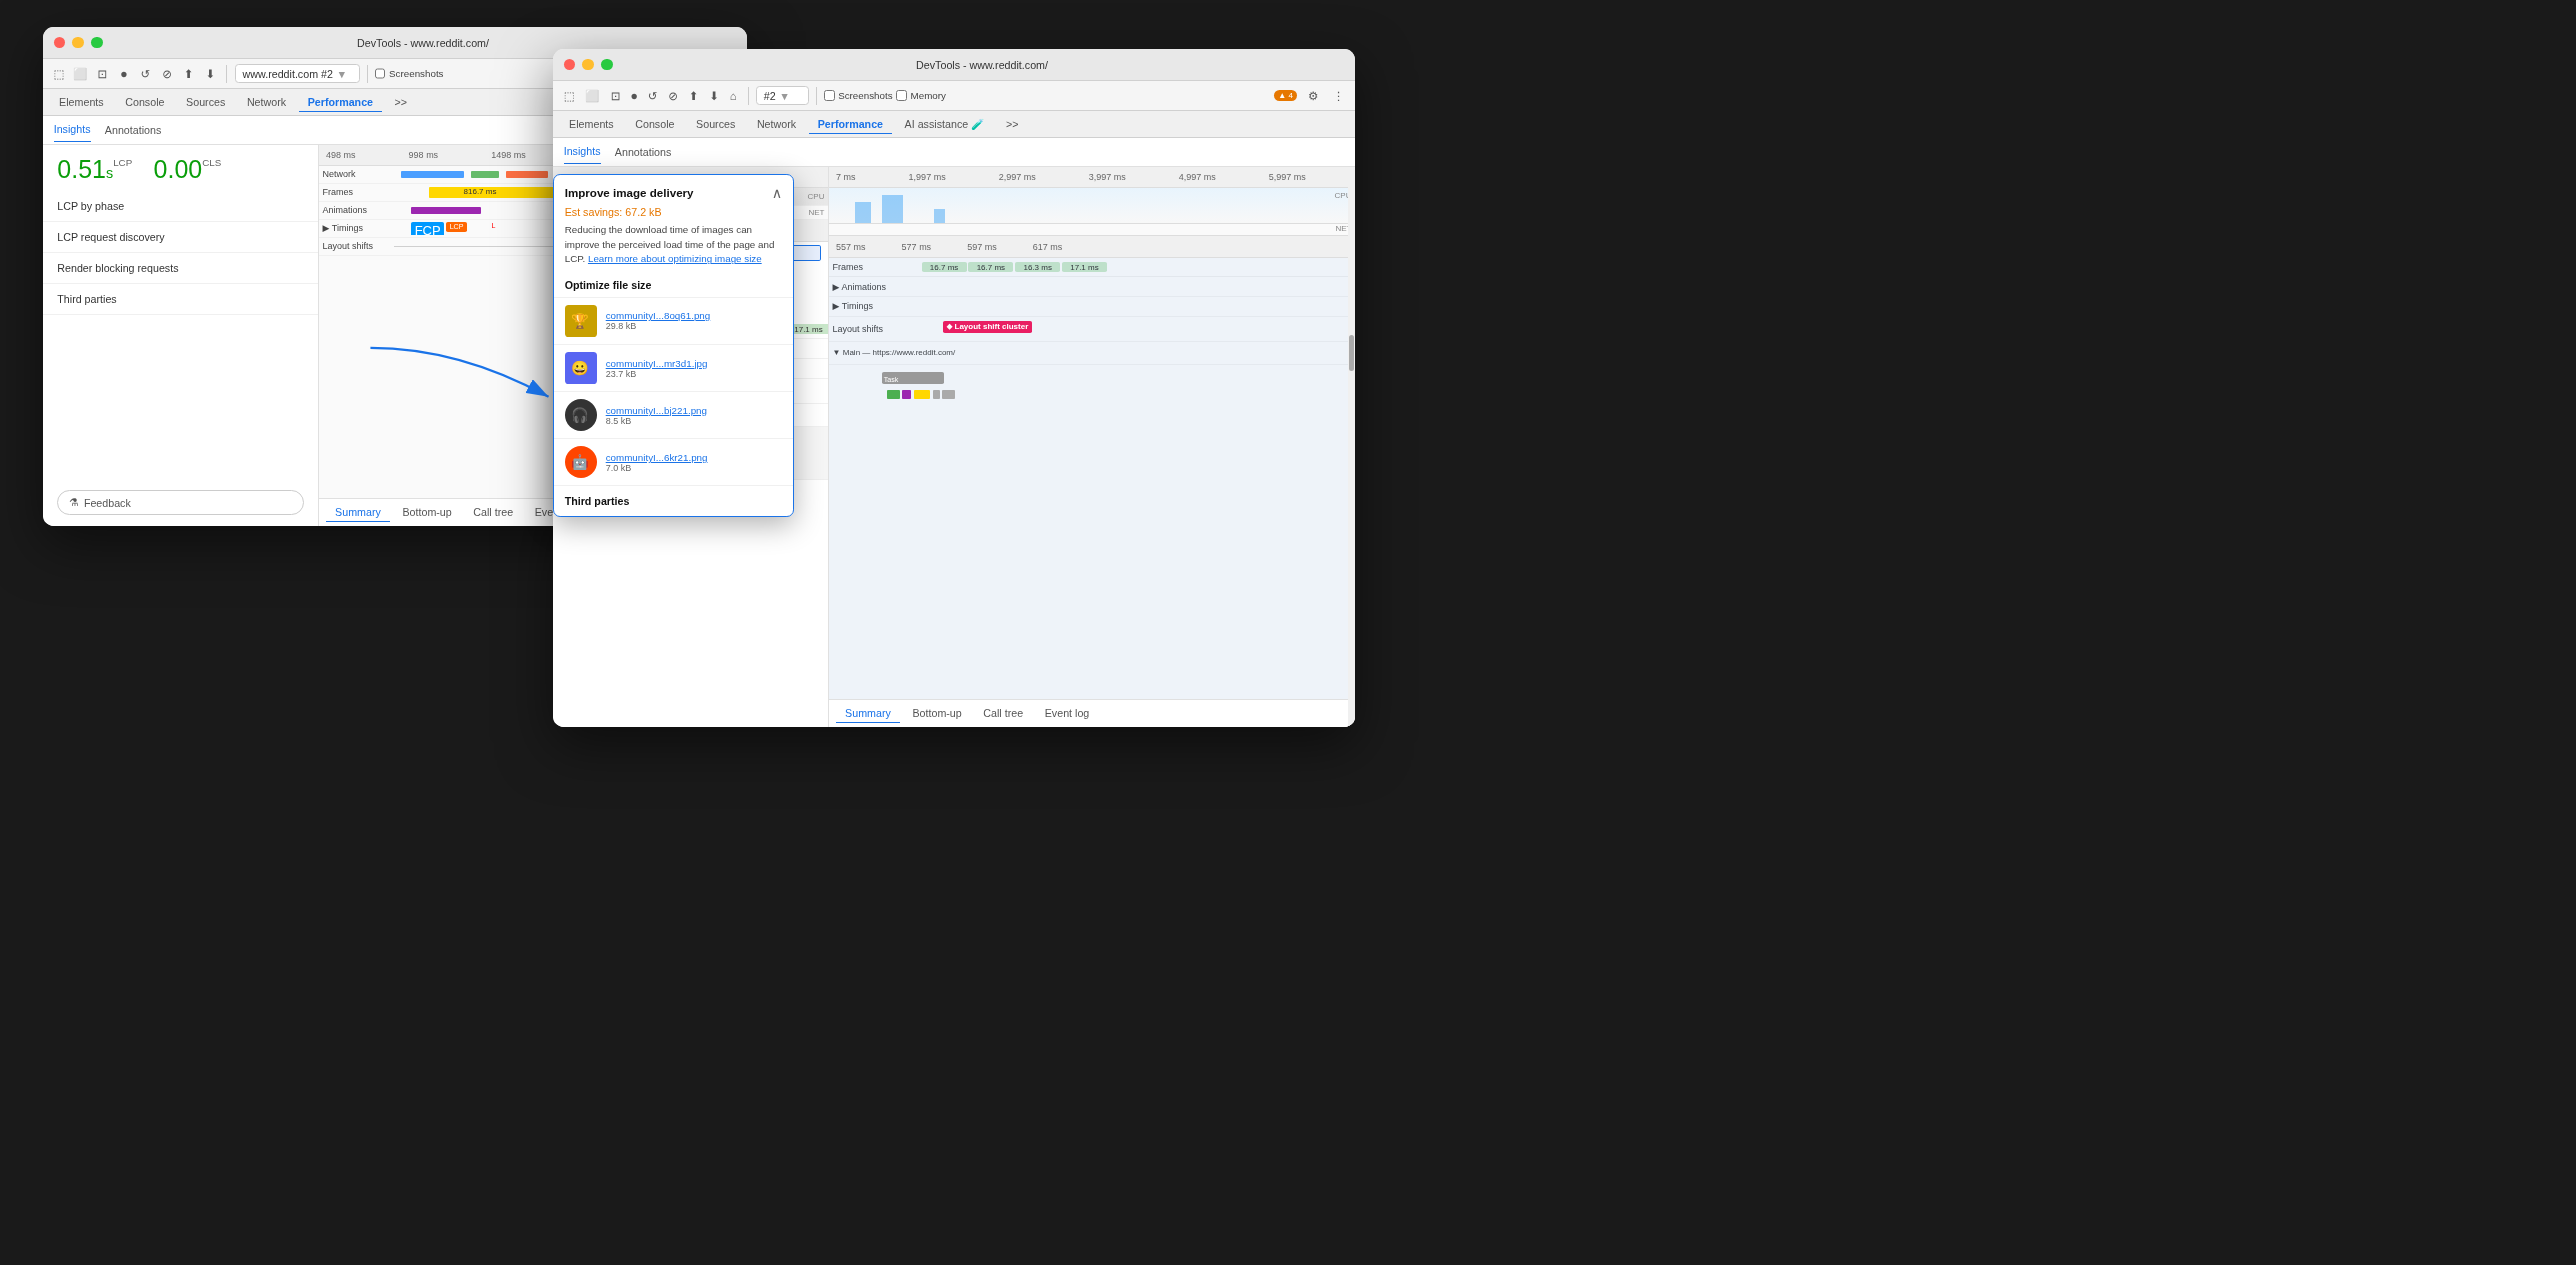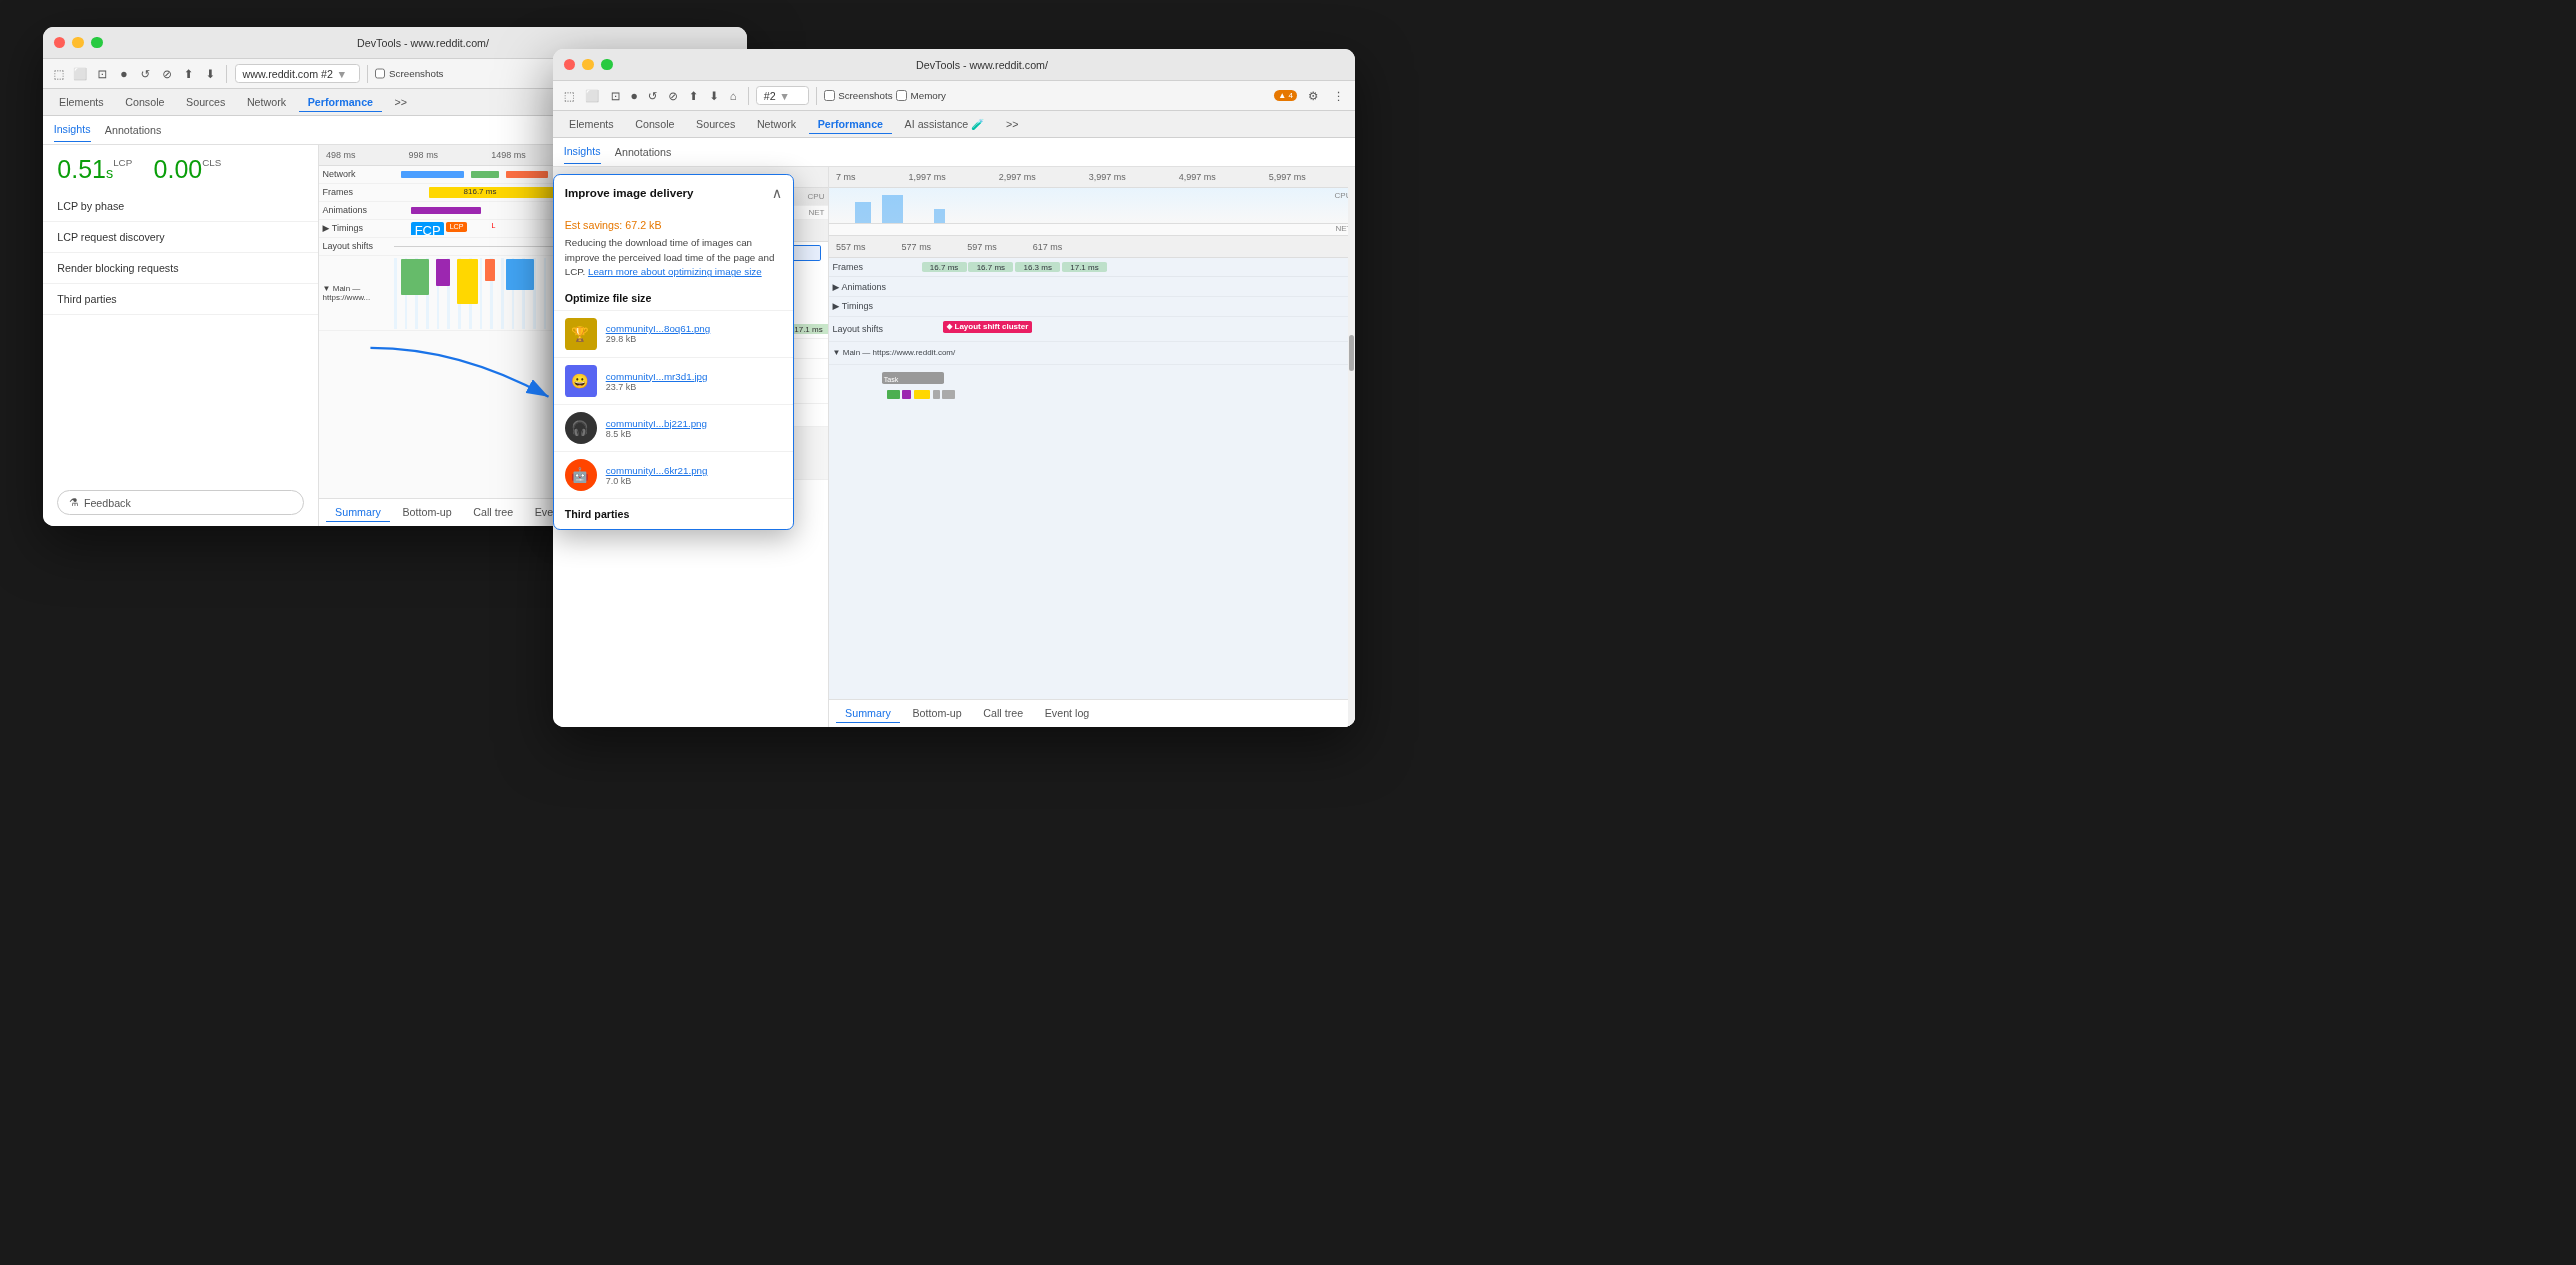--- a/index.html
+++ b/index.html
@@ -255,21 +255,21 @@
       overflow: hidden;
     }
 
     .popup-header {
       display: flex;
       align-items: flex-start;
       justify-content: space-between;
       padding: 10.7px 10.7px 5.3px;
     }
     .popup-title { font-size: 11.6px; font-weight: 600; color: #111; }
-    .popup-savings { font-size: 10.7px; color: #e67700; font-weight: 500; margin-top: 20px; }
+    .popup-savings { font-size: 10.7px; color: #e67700; font-weight: 500; margin-top: 7px; }
     .popup-close {
       font-size: 14.3px;
       color: #666;
       cursor: pointer;
       line-height: 1;
     }
 
     .popup-desc {
       font-size: 9.8px;
       color: #444;
@@ -625,31 +625,20 @@
         </div>
       </div>
 
       <div class="track-row">
         <div class="track-label">Layout shifts</div>
         <div class="track-bar-area" style="position:relative;">
           <div style="position:absolute;left:0;right:0;height:0.9px;top:6.2px;background:#d0d0d0;"></div>
         </div>
       </div>
 
-      <div class="track-row" style="height:auto;padding:1.8px 3.6px;">
-        <div class="track-label" style="font-size:8px;">▼ Main —<br>https://www...</div>
-        <div class="track-bar-area" style="height:71px;">
-          <div style="position:absolute;left:0;right:0;top:0;bottom:0;background:repeating-linear-gradient(to right, #e8f4fd 0px, #e8f4fd 2.7px, transparent 2.7px, transparent 10.7px);"></div>
-          <div class="mini-block" style="left:2%;width:8%;background:#66bb6a;height:36px;top:1.8px;"></div>
-          <div class="mini-block" style="left:12%;width:4%;background:#9c27b0;height:27px;top:1.8px;"></div>
-          <div class="mini-block" style="left:18%;width:6%;background:#ffd700;height:45px;top:1.8px;"></div>
-          <div class="mini-block" style="left:26%;width:3%;background:#ff7043;height:22px;top:1.8px;"></div>
-          <div class="mini-block" style="left:32%;width:8%;background:#42a5f5;height:31px;top:1.8px;"></div>
-        </div>
-      </div>
 
       <div style="flex:1;"></div>
 
       <div class="bottom-tabs1">
         <span class="bottom-tab active">Summary</span>
         <span class="bottom-tab">Bottom-up</span>
         <span class="bottom-tab">Call tree</span>
         <span class="bottom-tab">Event log</span>
       </div>
     </div>

